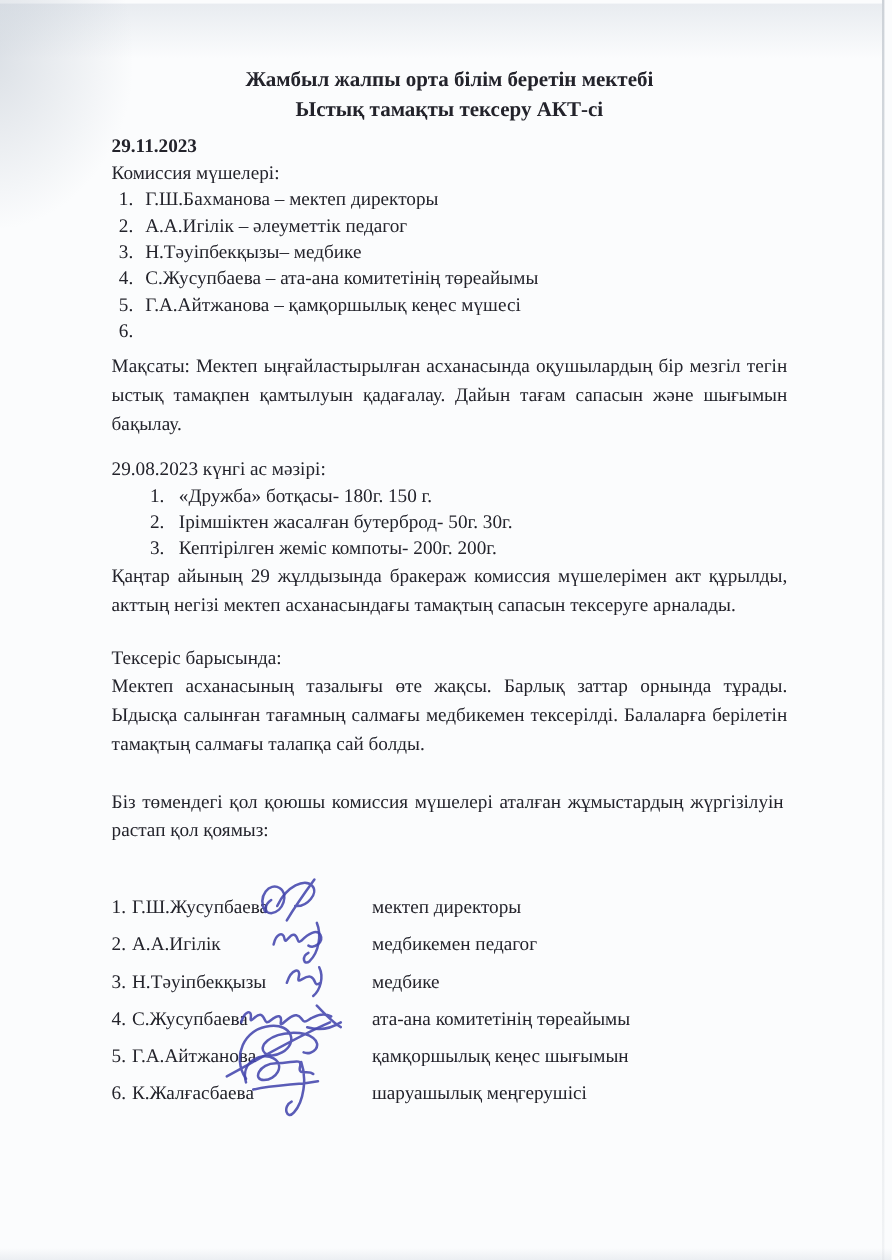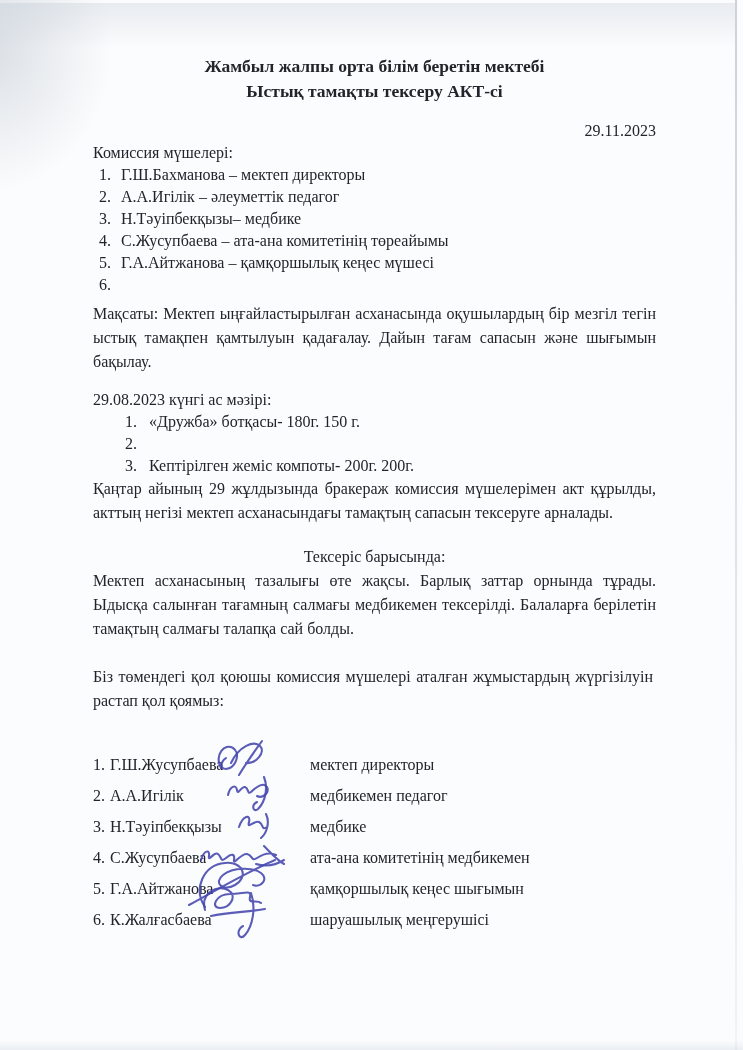--- a/index.html
+++ b/index.html
@@ -34,32 +34,32 @@
   }
 
   .paper {
     position:relative;
     width:100%; height:100%;
     padding:54px 87px 8px 93px;
     font-size:16px;
     line-height:22px;
   }
   .title { text-align:center; font-weight:bold; font-size:17.5px; line-height:25px; }
-  .date-row { text-align:right; font-weight:normal; margin-top:16px; line-height:21px; }
+  .date-row { text-align:left; font-weight:bold; margin-top:8px; line-height:21px; }
   .heading { line-height:23px; }
   .list { }
   .li { display:flex; line-height:22px; }
   .li-num { flex:none; width:28px; padding-left:6px; }
   .menu-list { padding-left:32px; }
   .menu-list .li-num { width:24px; padding-left:0; }
   .para { text-align:justify; line-height:24px; }
   .p-purpose { margin-top:6px; }
   .m-heading { margin-top:14px; }
   .p-act { }
-  .insp-heading { margin-top:20px; line-height:24px;text-align:center; }
+  .insp-heading { margin-top:20px; line-height:24px; }
   .p-closing { margin-top:24px; max-width:560px; }
 
   .sign-block { margin-top:36px; }
   .sig-row { position:relative; height:31px; display:flex; align-items:center; line-height:22px; }
   .sig-name { white-space:nowrap; }
   .sig-num { margin-right:5px; }
   .sig-role { position:absolute; left:217px; white-space:nowrap; }
   .sig-svg { position:absolute; pointer-events:none; overflow:visible; }
   .sig-svg path { fill:none; stroke-width:2.1; stroke-linecap:round; stroke-linejoin:round; opacity:.88; }
   .s1 { left:116px; top:-11px; }
@@ -114,20 +114,21 @@
   <div class="para p-purpose">Мақсаты: Мектеп ыңғайластырылған асханасында оқушылардың бір мезгіл тегін ыстық тамақпен қамтылуын қадағалау. Дайын тағам сапасын және шығымын бақылау.</div>
 
   <div class="heading m-heading">29.08.2023 күнгі ас мәзірі:</div>
   <div class="menu-list">
     <div class="li">
       <span class="li-num">1.</span>
       <span>«Дружба» ботқасы- 180г. 150 г.</span>
     </div>
     <div class="li">
       <span class="li-num">2.</span>
+      <span>Ірімшіктен жасалған бутерброд- 50г. 30г.</span>
     </div>
     <div class="li">
       <span class="li-num">3.</span>
       <span>Кептірілген жеміс компоты- 200г. 200г.</span>
     </div>
   </div>
 
   <div class="para p-act">Қаңтар айының 29 жұлдызында бракераж комиссия мүшелерімен акт құрылды, акттың негізі мектеп асханасындағы тамақтың сапасын тексеруге арналады.</div>
 
   <div class="heading insp-heading">Тексеріс барысында:</div>
@@ -165,21 +166,21 @@
       </svg>
       <span class="sig-role">медбике</span>
     </div>
 
     <div class="sig-row">
       <span class="sig-num">4.</span>
       <span class="sig-name">С.Жусупбаева</span>
       <svg class="sig-svg s4" width="108" height="34" viewBox="0 0 108 34">
         <path class="sig-ink" d="M5,23 C8,13 14,12 13,19 C12,26 18,14 22,17 C26,20 24,26 30,21 C36,16 39,17 38,23 C37,29 45,16 51,17 C57,18 55,25 61,21 C67,17 74,15 80,18 M68,9 C74,15 81,23 88,27 M60,27 C70,30 80,28 88,23" stroke="#4345ad"></path>
       </svg>
-      <span class="sig-role">ата-ана комитетінің медбикемен</span>
+      <span class="sig-role">ата-ана комитетінің төреайымы</span>
     </div>
 
     <div class="sig-row">
       <span class="sig-num">5.</span>
       <span class="sig-name">Г.А.Айтжанова</span>
       <svg class="sig-svg s5" width="126" height="62" viewBox="0 0 126 62">
         <path class="sig-ink" d="M22,52 C10,34 20,10 42,8 C60,6 66,22 52,30 C40,37 30,28 40,20 C50,12 70,12 78,18 C86,24 78,33 70,30 M6,50 C32,36 66,16 92,5" stroke="#4345ad"></path>
       </svg>
       <span class="sig-role">қамқоршылық кеңес шығымын</span>
     </div>

